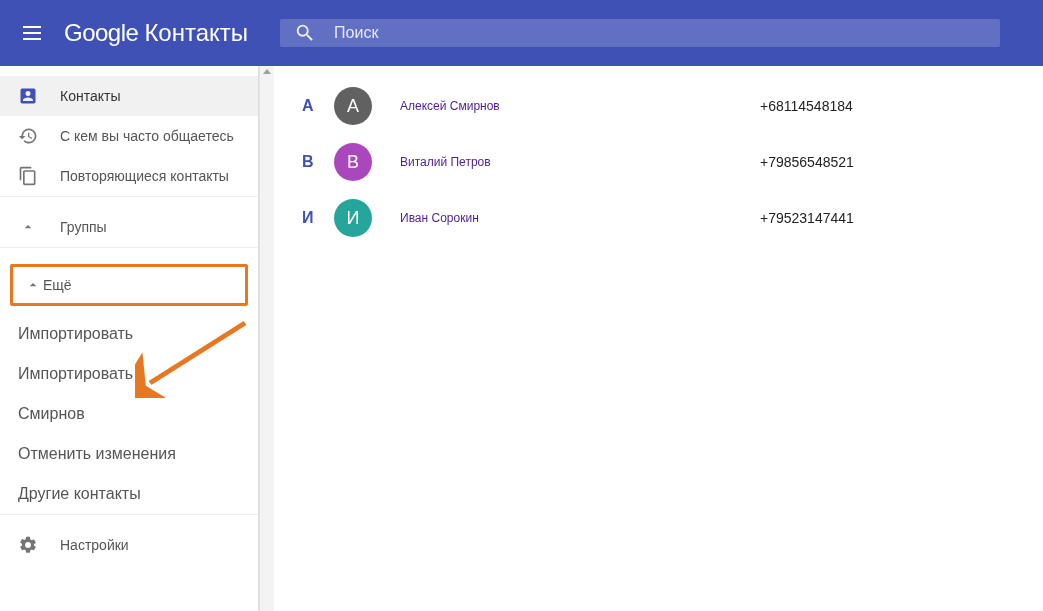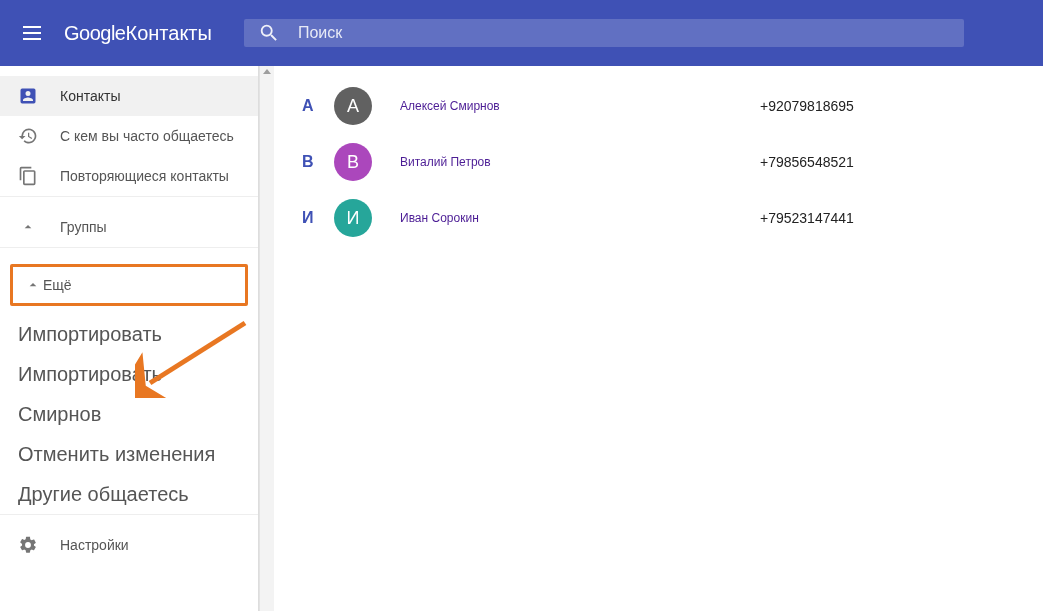--- a/index.html
+++ b/index.html
@@ -8,21 +8,21 @@
   .header {
     height: 66px;
     background: #3f51b5;
     display: flex;
     align-items: center;
     padding: 0 12px;
     color: #fff;
   }
   .menu-icon { width:24px; height:24px; display:flex; flex-direction:column; justify-content:center; gap:4px; margin: 0 20px 0 8px; cursor:pointer;}
   .menu-icon span { display:block; height:2px; background:#fff; width:18px; margin:0 auto;}
-  .logo { font-size:20px; font-weight:400; display:flex; align-items:baseline; gap:0;}
+  .logo { font-size:24px; font-weight:400; display:flex; align-items:baseline; gap:6px;}
   .logo .google { font-family: "Product Sans", Arial, sans-serif; font-weight:500; letter-spacing:-0.5px;}
   .logo .contacts { font-weight:400;}
   .search-wrap { flex:0 0 720px; margin-left:32px; height:28px; background: rgba(255,255,255,0.18); border-radius:2px; display:flex; align-items:center; padding:0 14px;}
   .search-wrap svg { fill:#fff; opacity:0.9; }
   .search-input { background:transparent; border:0; outline:0; color:#fff; font-size:16px; margin-left:18px; flex:1; }
   .search-input::placeholder{ color: rgba(255,255,255,0.85);}
   
   .body { display:flex; height: calc(611px - 66px);}
   .sidebar { width:259px; border-right:1px solid #ddd; background:#fff; overflow:hidden; position:relative;}
   .scroll-gutter { width:15px; background:#f3f3f3; border-left:1px solid #e3e3e3; height: 545px; position:relative;}
@@ -31,21 +31,21 @@
   
   .nav-section{ padding-top:10px; border-bottom:1px solid #eee;}
   .nav-section.last{border-bottom:0;text-align:right;}
   .nav-item {
     display:flex; align-items:center; height:40px; padding:0 18px; font-size:14px; color:#555; cursor:pointer;
     gap:22px;
   }
   .nav-item.active { background:#f1f1f1; color:#333;}
   .nav-item .icon { width:20px; height:20px; display:flex; align-items:center; justify-content:center; color:#757575;}
   .nav-item.active .icon{ color:#3f51b5;}
-  .nav-sub { padding-left:18px; font-size:20px; color:#555; height:40px; display:flex; align-items:center; cursor:pointer;}
+  .nav-sub { padding-left:18px; font-size:16px; color:#555; height:40px; display:flex; align-items:center; cursor:pointer;}
   .chevron { width:20px; display:inline-flex; justify-content:center; color:#757575;}
   .more-row{ display:flex; align-items:center; height:36px; padding:0 10px; font-size:14px; color:#555; cursor:pointer;}
   .highlight-box{ border:3px solid #e87722; border-radius:2px; margin:6px 10px 8px 10px; padding: 0; }
   
   .arrow-annot{ position:absolute; left:135px; top:252px; pointer-events:none;}
   
   .contact-row{ display:flex; align-items:center; height:56px; padding-left: 28px;}
   .letter{ width:28px; font-size:16px; font-weight:700; color:#3f51b5;}
   .avatar{ width:38px; height:38px; border-radius:50%; display:flex; align-items:center; justify-content:center; color:#fff; font-size:18px; margin-left:4px;}
   .av-a{ background:#616161;}
@@ -134,21 +134,21 @@
       <div class="nav-sub">
           <span>Импортировать</span>
         </div>
       <div class="nav-sub">
           <span>Смирнов</span>
         </div>
       <div class="nav-sub">
           <span>Отменить изменения</span>
         </div>
       <div class="nav-sub">
-          <span>Другие общаетесь</span>
+          <span>Другие контакты</span>
         </div>
     </div>
 
     <div class="nav-section last">
       <div class="nav-item">
         <span class="icon">
           <svg width="20" height="20" viewBox="0 0 24 24" fill="#757575">
               <path d="M19.14 12.94a7.14 7.14 0 0 0 .05-.94 7.14 7.14 0 0 0-.05-.94l2.03-1.58a.5.5 0 0 0 .12-.63l-1.92-3.32a.5.5 0 0 0-.6-.22l-2.39.96a7.03 7.03 0 0 0-1.62-.94l-.36-2.54A.5.5 0 0 0 13.9 2h-3.8a.5.5 0 0 0-.49.42l-.36 2.54c-.58.24-1.12.55-1.62.94l-2.39-.96a.5.5 0 0 0-.6.22L2.72 8.48a.5.5 0 0 0 .12.63l2.03 1.58c-.03.31-.05.63-.05.94s.02.63.05.94L2.84 14.15a.5.5 0 0 0-.12.63l1.92 3.32c.14.24.42.33.6.22l2.39-.96c.5.39 1.04.7 1.62.94l.36 2.54c.04.24.25.42.49.42h3.8c.24 0 .45-.18.49-.42l.36-2.54c.58-.24 1.12-.55 1.62-.94l2.39.96c.18.11.46.02.6-.22l1.92-3.32a.5.5 0 0 0-.12-.63l-2.03-1.58zM12 15.5A3.5 3.5 0 1 1 12 8.5a3.5 3.5 0 0 1 0 7z"></path>
             </svg>
         </span>
@@ -168,21 +168,21 @@
   </div>
 
   <div class="scroll-gutter"></div>
 
   <div class="main" id="contacts-container">
 
   <div class="contact-row">
         <div class="letter">А</div>
         <div class="avatar av-a">А</div>
         <div class="name">Алексей Смирнов</div>
-        <div class="phone">+92079818695</div>
+        <div class="phone">+68114548184</div>
       </div>
       <div class="contact-row">
         <div class="letter">В</div>
         <div class="avatar av-b">В</div>
         <div class="name">Виталий Петров</div>
         <div class="phone">+79856548521</div>
       </div>
       <div class="contact-row">
         <div class="letter">И</div>
         <div class="avatar av-i">И</div>

